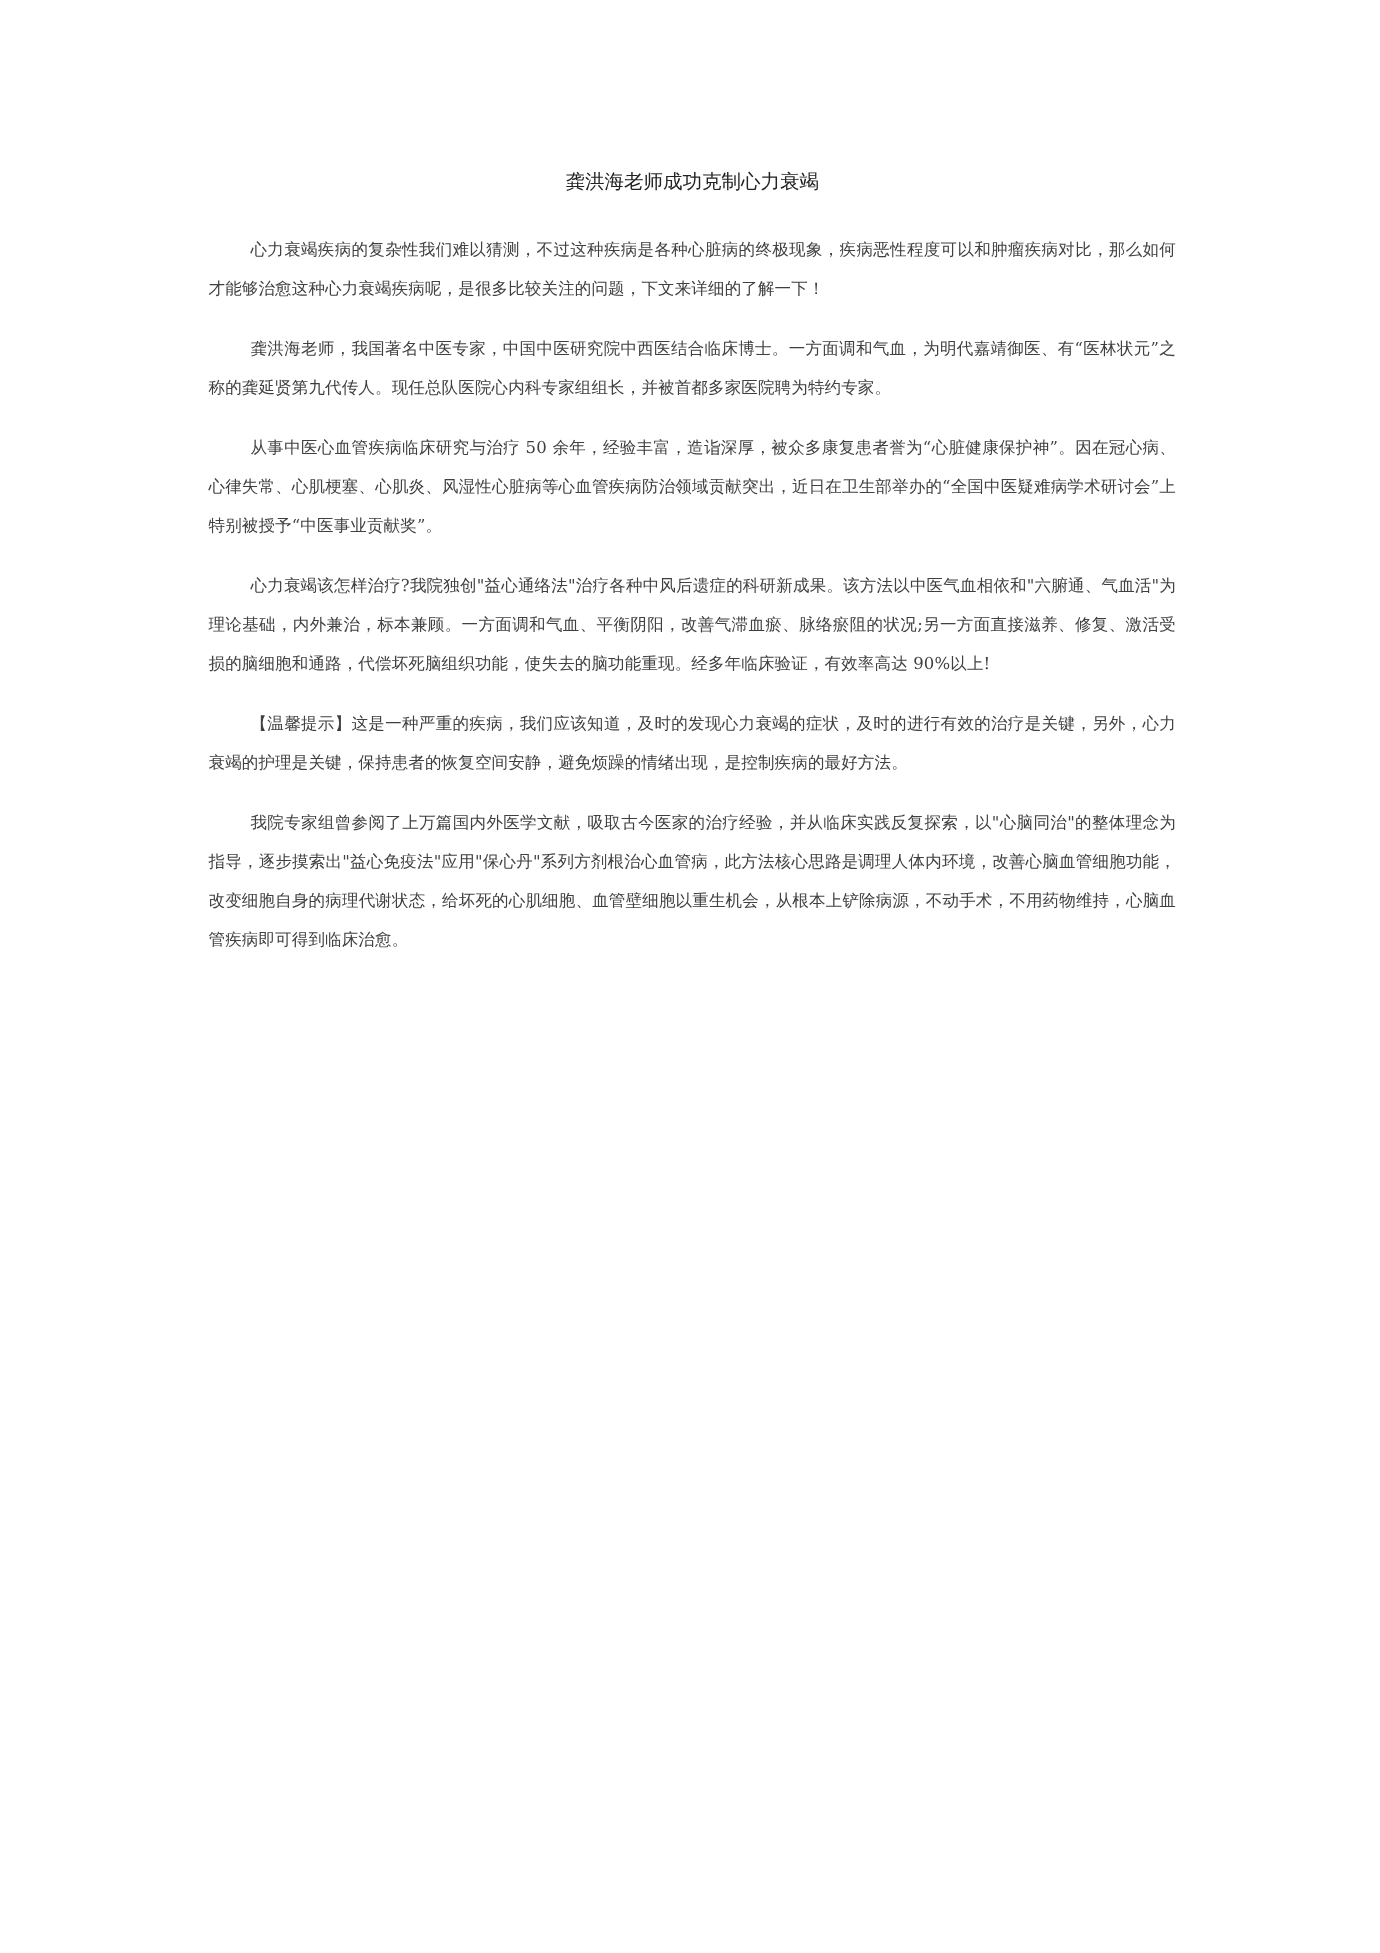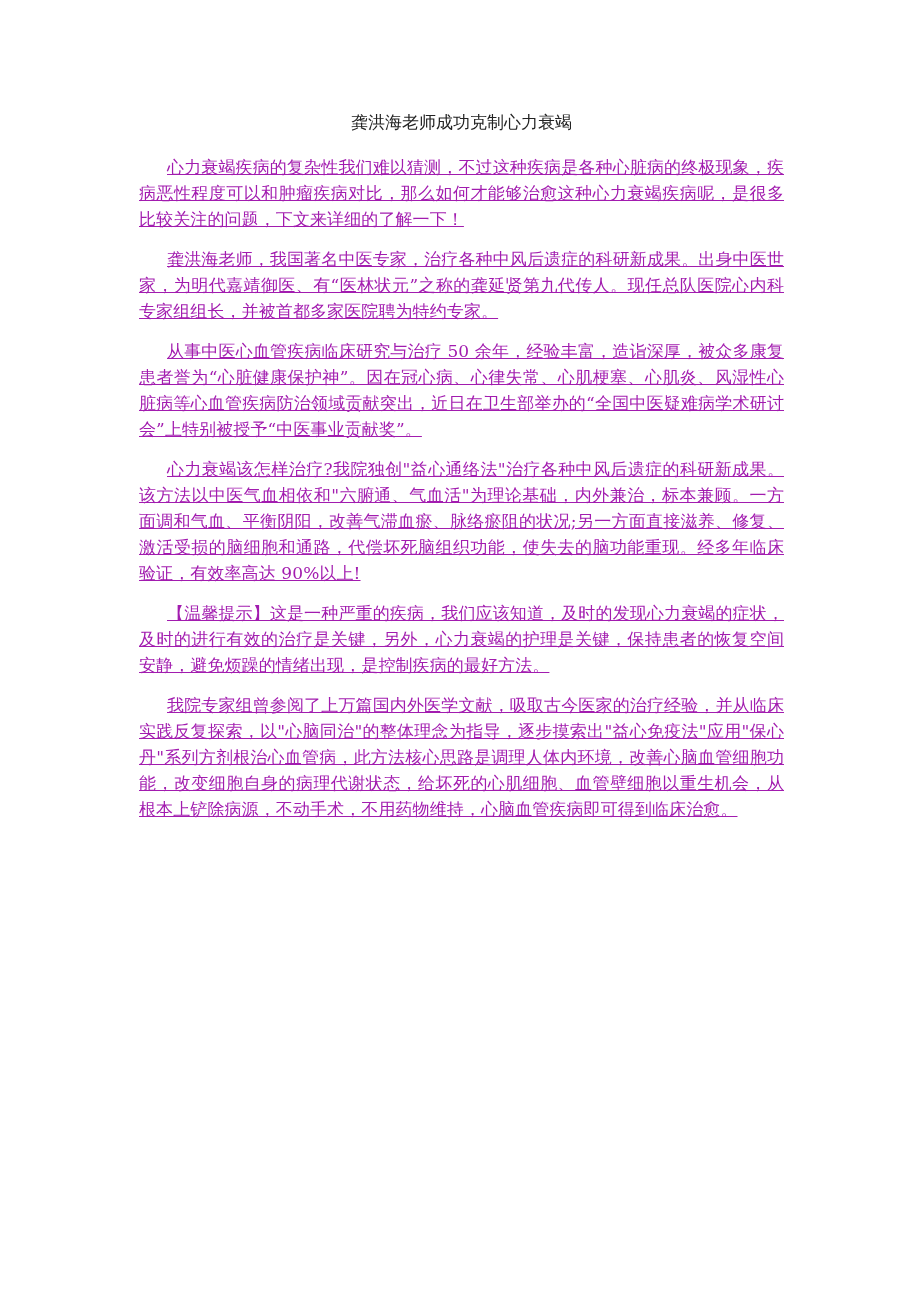--- a/index.html
+++ b/index.html
@@ -1,26 +1,26 @@
 <!DOCTYPE html>
 <html><head>
 <meta charset="utf-8">
 <style>
   html, body { margin: 0; padding: 0; background: #ffffff; }
   body { width: 920px; height: 1302px; position: relative; overflow: hidden;
          font-family: "DejaVu Serif", "Liberation Serif", serif; color: #1a1a1a; }
   .page { position: absolute; left: 139px; top: 112px; width: 645px; }
-  .title { text-align: center; font-size: 17px; line-height: 20px; margin: 0 0 22px 0; color: #222; }
-  .para { font-size: 17px; line-height: 26px; text-indent: 28px; margin: 0 0 14px 0;
-          text-align: justify; letter-spacing: 0.1px; color: #a21caf; text-decoration: underline; }
+  .title { text-align: center; font-size: 13px; line-height: 20px; margin: 0 0 22px 0; color: #222; }
+  .para { font-size: 11px; line-height: 26px; text-indent: 28px; margin: 0 0 14px 0;
+          text-align: justify; letter-spacing: 0.1px; color: #404040; }
 </style>
 </head>
 <body>
 
 <div class="page">
   <div class="title">龚洪海老师成功克制心力衰竭</div>
   <p class="para">心力衰竭疾病的复杂性我们难以猜测，不过这种疾病是各种心脏病的终极现象，疾病恶性程度可以和肿瘤疾病对比，那么如何才能够治愈这种心力衰竭疾病呢，是很多比较关注的问题，下文来详细的了解一下！</p>
-  <p class="para">龚洪海老师，我国著名中医专家，治疗各种中风后遗症的科研新成果。出身中医世家，为明代嘉靖御医、有“医林状元”之称的龚延贤第九代传人。现任总队医院心内科专家组组长，并被首都多家医院聘为特约专家。</p>
+  <p class="para">龚洪海老师，我国著名中医专家，中国中医研究院中西医结合临床博士。一方面调和气血，为明代嘉靖御医、有“医林状元”之称的龚延贤第九代传人。现任总队医院心内科专家组组长，并被首都多家医院聘为特约专家。</p>
   <p class="para">从事中医心血管疾病临床研究与治疗 50 余年，经验丰富，造诣深厚，被众多康复患者誉为“心脏健康保护神”。因在冠心病、心律失常、心肌梗塞、心肌炎、风湿性心脏病等心血管疾病防治领域贡献突出，近日在卫生部举办的“全国中医疑难病学术研讨会”上特别被授予“中医事业贡献奖”。</p>
   <p class="para">心力衰竭该怎样治疗?我院独创"益心通络法"治疗各种中风后遗症的科研新成果。该方法以中医气血相依和"六腑通、气血活"为理论基础，内外兼治，标本兼顾。一方面调和气血、平衡阴阳，改善气滞血瘀、脉络瘀阻的状况;另一方面直接滋养、修复、激活受损的脑细胞和通路，代偿坏死脑组织功能，使失去的脑功能重现。经多年临床验证，有效率高达 90%以上!</p>
   <p class="para">【温馨提示】这是一种严重的疾病，我们应该知道，及时的发现心力衰竭的症状，及时的进行有效的治疗是关键，另外，心力衰竭的护理是关键，保持患者的恢复空间安静，避免烦躁的情绪出现，是控制疾病的最好方法。</p>
   <p class="para">我院专家组曾参阅了上万篇国内外医学文献，吸取古今医家的治疗经验，并从临床实践反复探索，以"心脑同治"的整体理念为指导，逐步摸索出"益心免疫法"应用"保心丹"系列方剂根治心血管病，此方法核心思路是调理人体内环境，改善心脑血管细胞功能，改变细胞自身的病理代谢状态，给坏死的心肌细胞、血管壁细胞以重生机会，从根本上铲除病源，不动手术，不用药物维持，心脑血管疾病即可得到临床治愈。</p>
 </div>
 
 </body></html>

